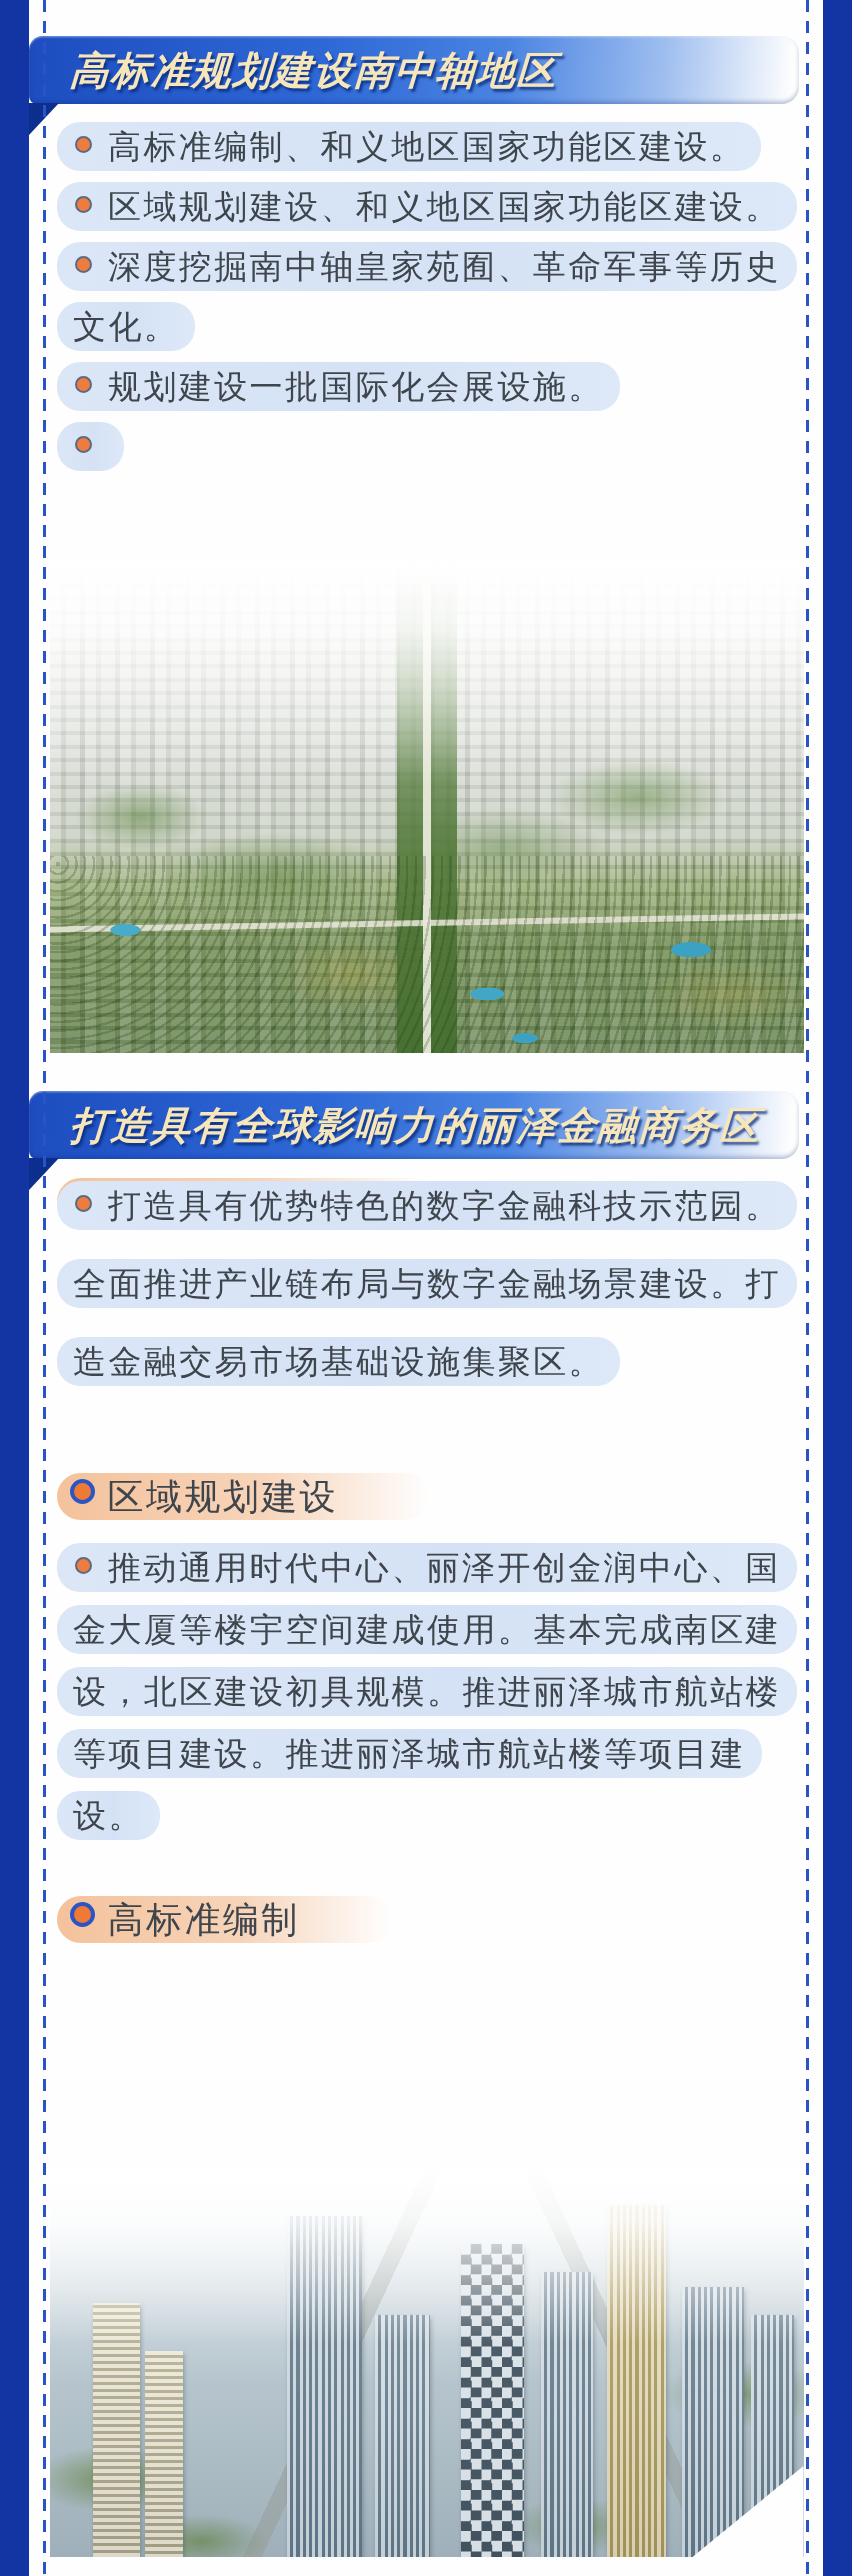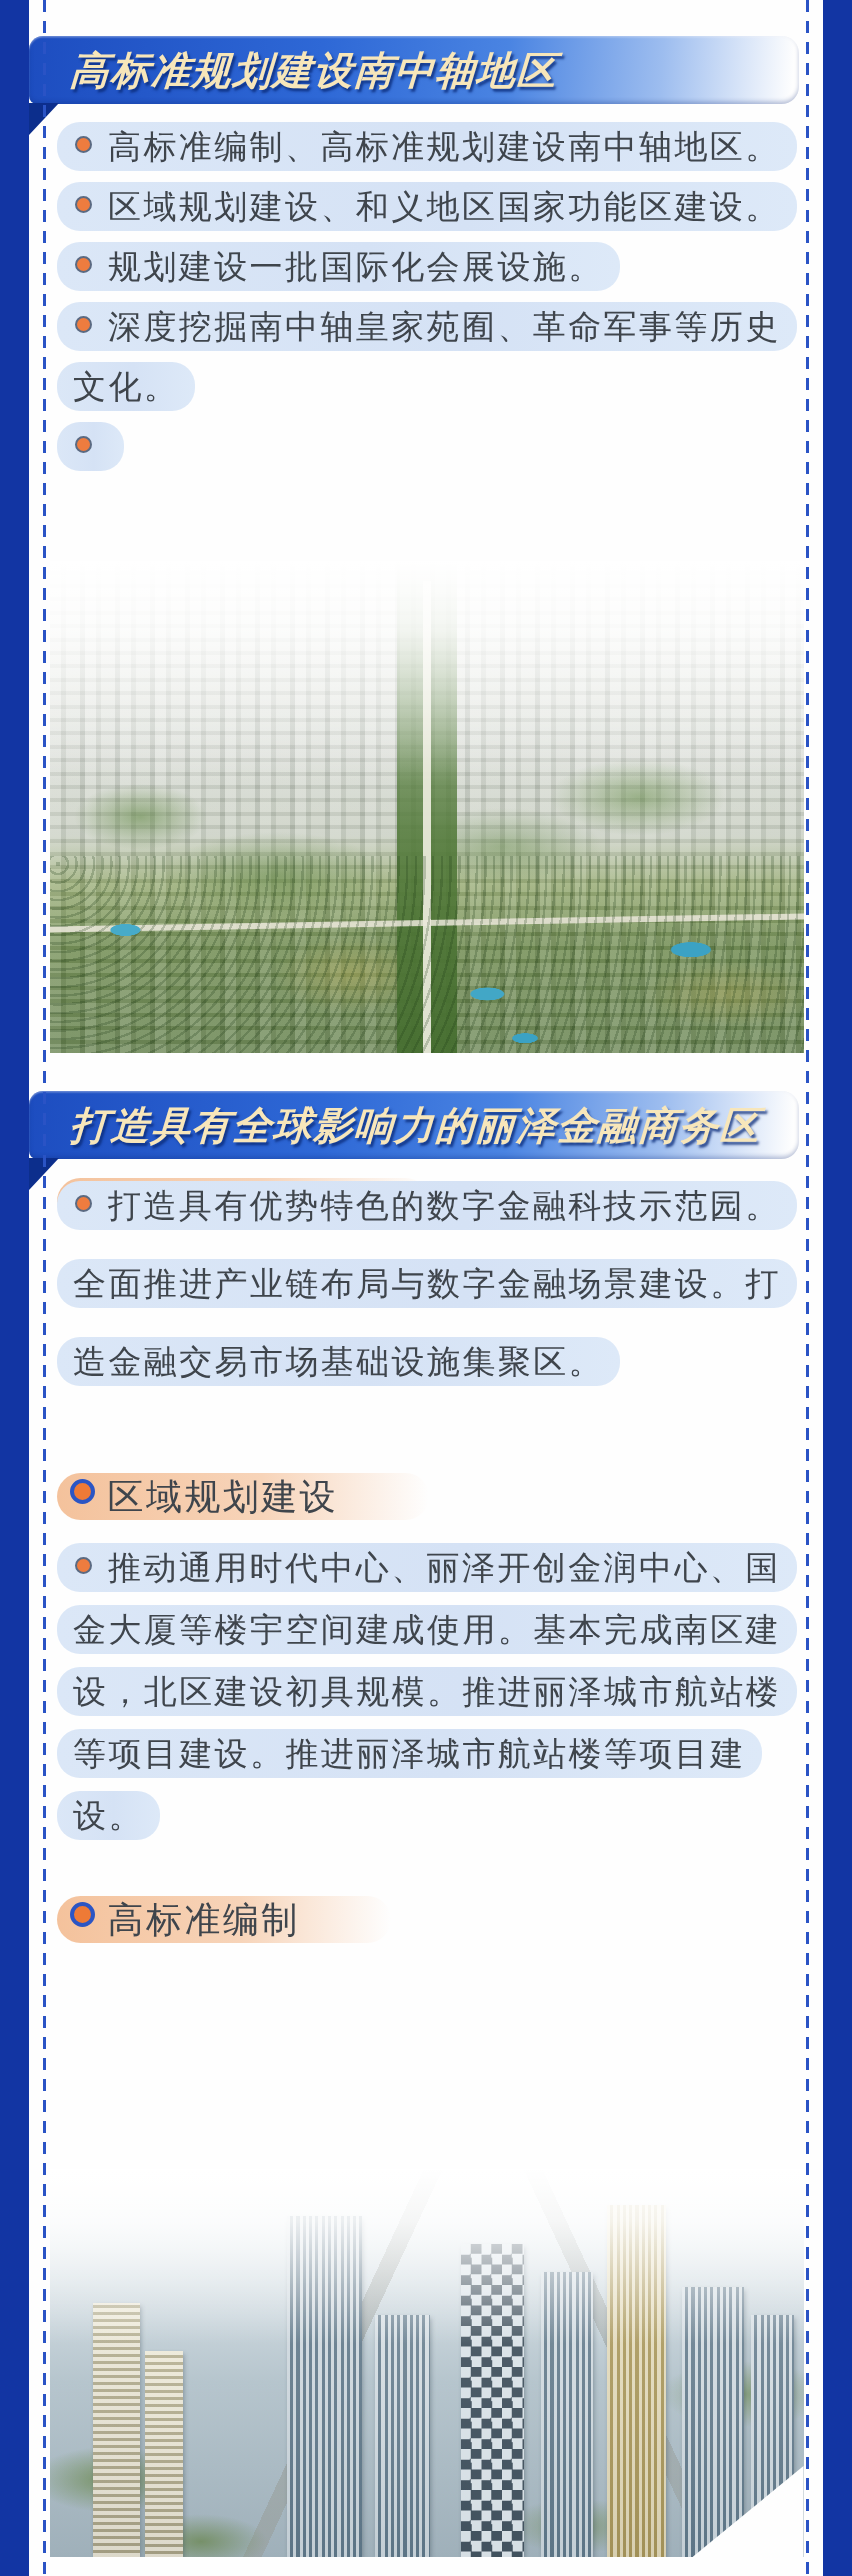--- a/index.html
+++ b/index.html
@@ -108,24 +108,24 @@
 
     <div class="dash dash-l"></div>
     <div class="dash dash-r"></div>
 
     <div class="banner banner1">
       <span class="banner-text">高标准规划建设南中轴地区</span>
       <i class="fold"></i>
     </div>
 
     <div class="list list1">
-      <p><span class="hl"><i class="dot"></i><span>高标准编制、高标准规划建设南中轴地区。</span></span></p>
+      <p><span class="hl"><i class="dot"></i><span>高标准编制、和义地区国家功能区建设。</span></span></p>
       <p><span class="hl"><i class="dot"></i><span>区域规划建设、和义地区国家功能区建设。</span></span></p>
+      <p><span class="hl"><i class="dot"></i><span>深度挖掘南中轴皇家苑囿、革命军事等历史文化。</span></span></p>
       <p><span class="hl"><i class="dot"></i><span>规划建设一批国际化会展设施。</span></span></p>
-      <p><span class="hl"><i class="dot"></i><span>深度挖掘南中轴皇家苑囿、革命军事等历史文化。</span></span></p>
       <p><span class="hl"><i class="dot"></i></span></p>
     </div>
 
     <div class="photo photo1">
       <div class="p1-veg"></div>
       <div class="p1-axis"></div>
       <div class="p1-road"></div>
       <div class="p1-hroad"></div>
       <div class="p1-trees"></div>
       <div class="p1-ponds"></div>

